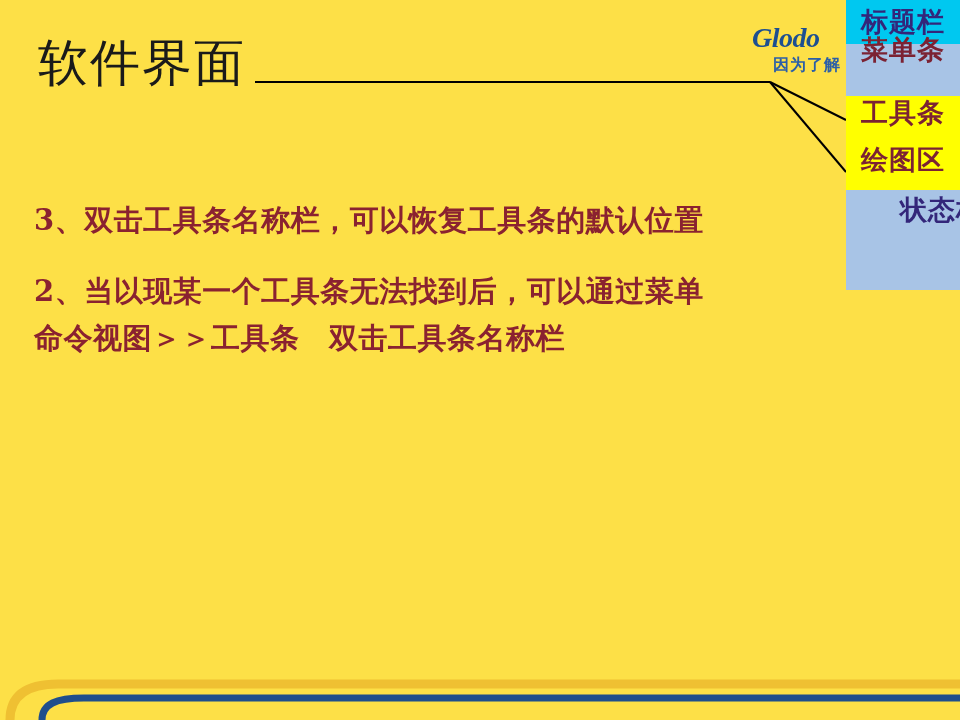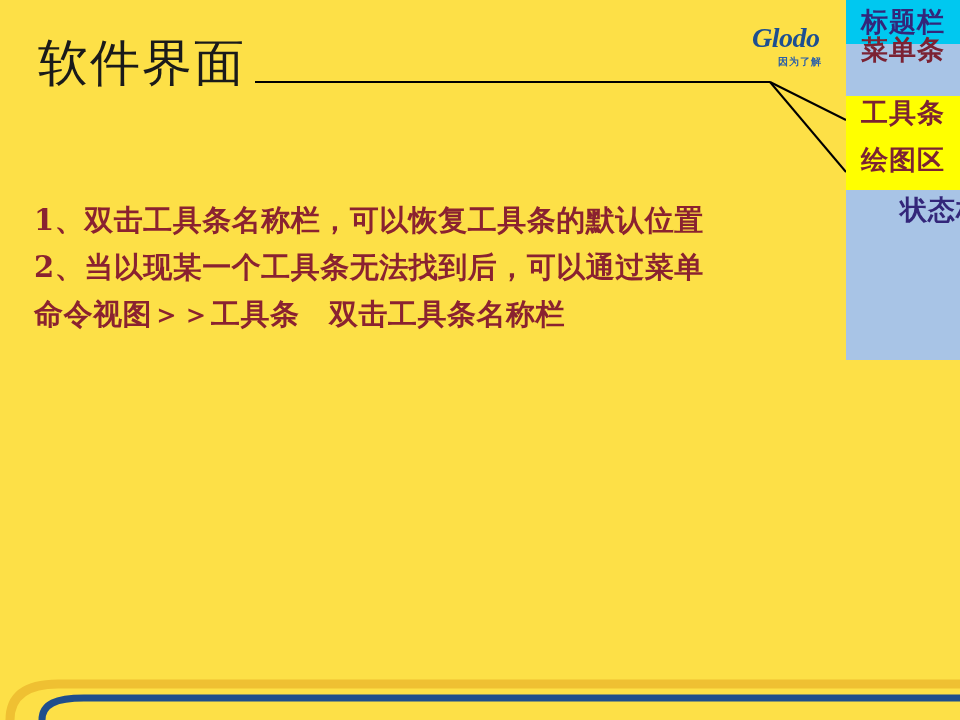--- a/index.html
+++ b/index.html
@@ -58,36 +58,36 @@
     font-size: 28px;
     font-weight: bold;
     font-style: italic;
     color: #1d4f91;
     letter-spacing: -0.5px;
     line-height: 30px;
     white-space: nowrap;
   }
   #logo-tagline {
     margin-top: 2px;
-    margin-left: 26px;
     font-family: "DejaVu Sans", "Liberation Sans", sans-serif;
-    font-size: 10px;
+    font-size: 16px;
     font-weight: bold;
     color: #2b5fa8;
     letter-spacing: 1px;
     white-space: nowrap;
+    text-align: center;
   }
 
   
   #legend-panel {
     position: absolute;
     left: 846px;
     top: 0;
     width: 114px;
-    height: 360px;
+    height: 290px;
     background: #a8c4e6;
     overflow: hidden;
   }
   .legend-band {
     position: absolute;
     left: 0;
     width: 114px;
     box-sizing: border-box;
   }
   .legend-item {
@@ -158,22 +158,22 @@
     <div class="legend-band" style="top: 190px; height: 100px; background: rgb(168, 196, 230);"></div>
 
     <div class="legend-item dark" style="top: 4px; color: rgb(51, 38, 122);">标题栏</div>
     <div class="legend-item" style="top: 32px; color: rgb(123, 34, 51);">菜单条</div>
     <div class="legend-item" style="top: 95px; color: rgb(123, 34, 51);">工具条</div>
     <div class="legend-item" style="top: 142px; color: rgb(123, 34, 51);">绘图区</div>
     <div class="legend-item dark" style="top: 192px; color: rgb(51, 38, 122); padding-left: 39px;">状态栏</div>
   </div>
 
   <div id="body-text">
-    <div class="body-line" style="color: rgb(138, 34, 48);">1、双击工具条名称栏，可以恢复工具条的默认位置</div>
-    <div class="body-line" style="color: rgb(138, 34, 48);">2、当以现某一个工具条无法找到后，可以通过菜单</div>
+    <div class="body-line" style="color: rgb(138, 34, 48);">3、双击工具条名称栏，可以恢复工具条的默认位置</div>
+    <div class="body-line" style="color: rgb(138, 34, 48); margin-top: 24px;">2、当以现某一个工具条无法找到后，可以通过菜单</div>
     <div class="body-line" style="color: rgb(138, 34, 48);">命令视图＞＞工具条　双击工具条名称栏</div>
   </div>
 
   <svg id="bottom-decor" viewBox="0 0 960 72" width="960" height="72" preserveAspectRatio="none">
     <path d="M 10,72 C 10,48 26,36 58,36 L 960,36" fill="none" stroke="#efc032" stroke-width="9" stroke-linecap="butt"></path>
     <path d="M 42,72 C 42,56 56,50 84,50 L 960,50" fill="none" stroke="#1f4e8c" stroke-width="7" stroke-linecap="butt"></path>
   </svg>
 
 </div>
 

